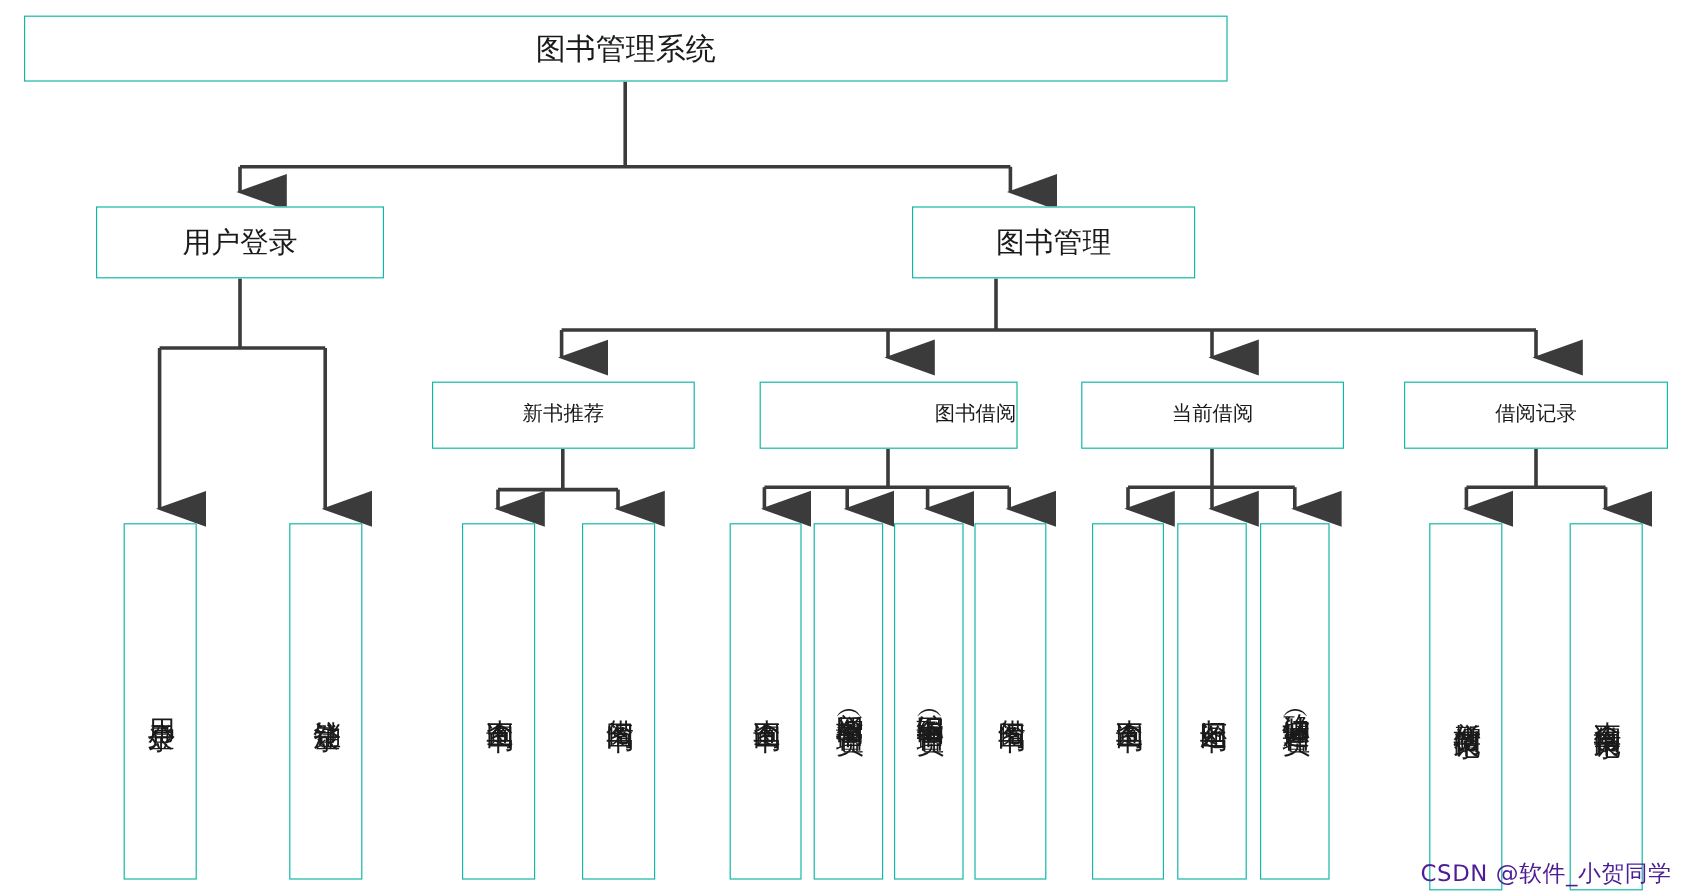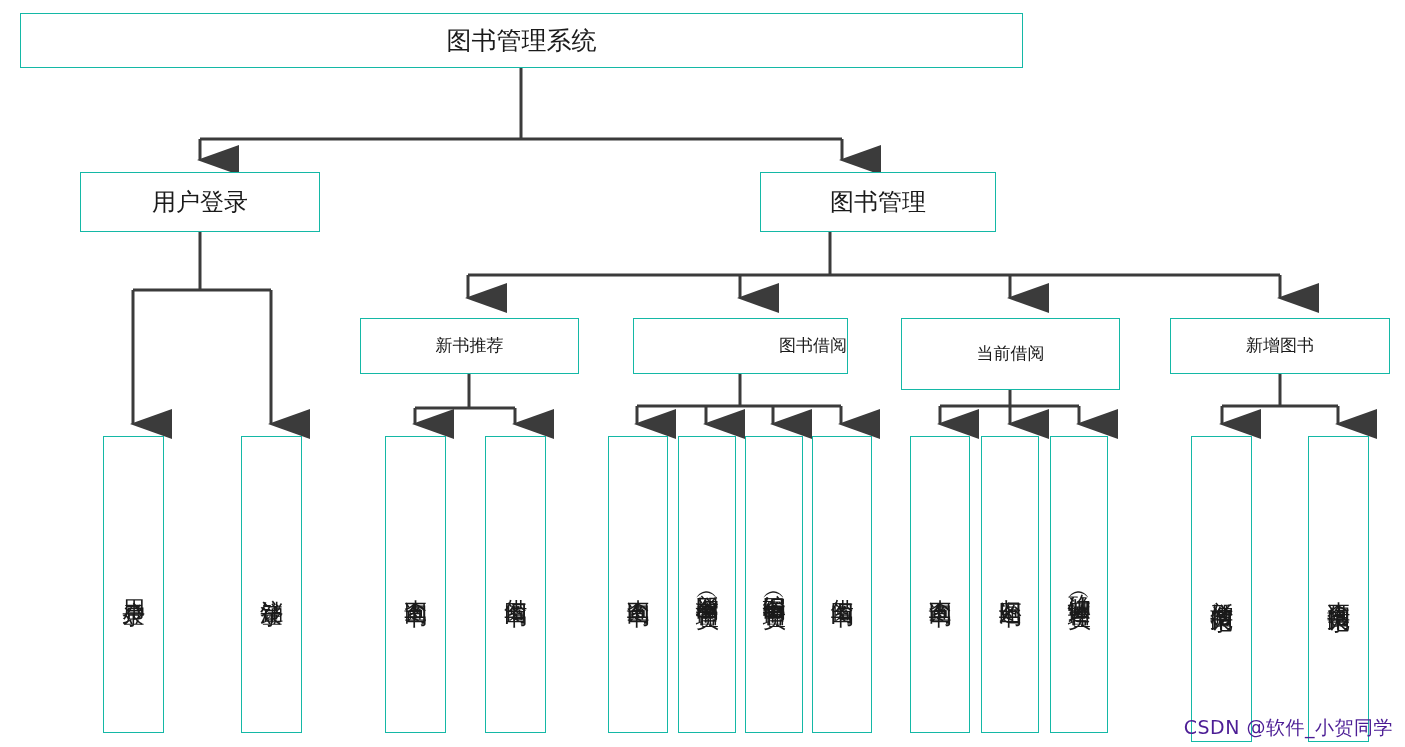--- a/index.html
+++ b/index.html
@@ -138,26 +138,26 @@
   </div>
 
   <div class="node lvl3" style="left:360px; top:318px; width:219px; height:56px;">
     <span>新书推荐</span>
   </div>
 
   <div class="node lvl3" style="left:633px; top:318px; width:215px; height:56px;justify-content:flex-end;">
     <span>图书借阅</span>
   </div>
 
-  <div class="node lvl3" style="left:901px; top:318px; width:219px; height:72px;">
+  <div class="node lvl3" style="left:901px; top:318px; width:219px; height:56px;">
     <span>当前借阅</span>
   </div>
 
   <div class="node lvl3" style="left:1170px; top:318px; width:220px; height:56px;">
-    <span>新增图书</span>
+    <span>借阅记录</span>
   </div>
 
   <div class="node leaf" style="left:103px; top:436px; width:61px; height:297px;">
     <span class="vtext">用户登录</span>
   </div>
 
   <div class="node leaf" style="left:241px; top:436px; width:61px; height:297px;">
     <span class="vtext">注销登录</span>
   </div>
 

